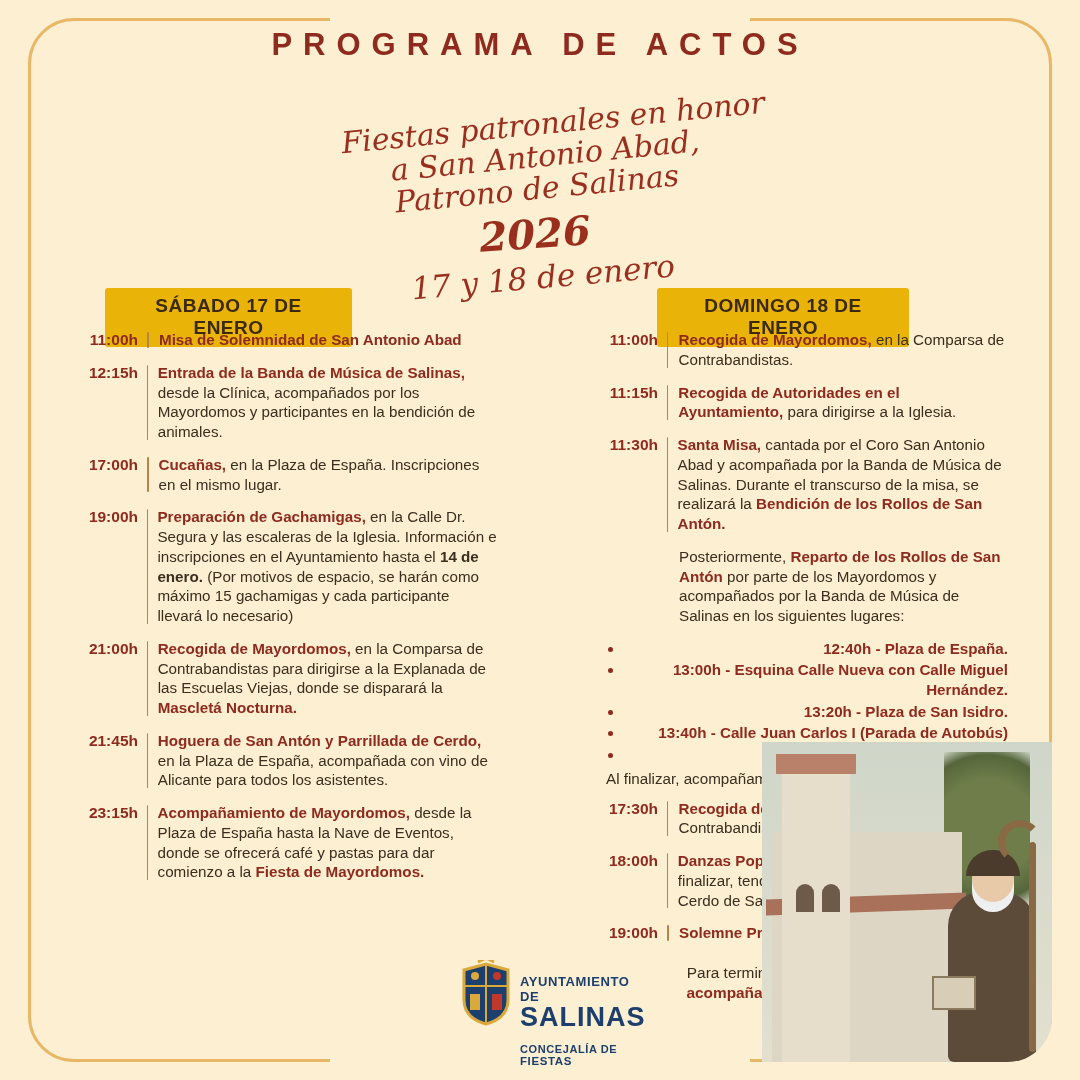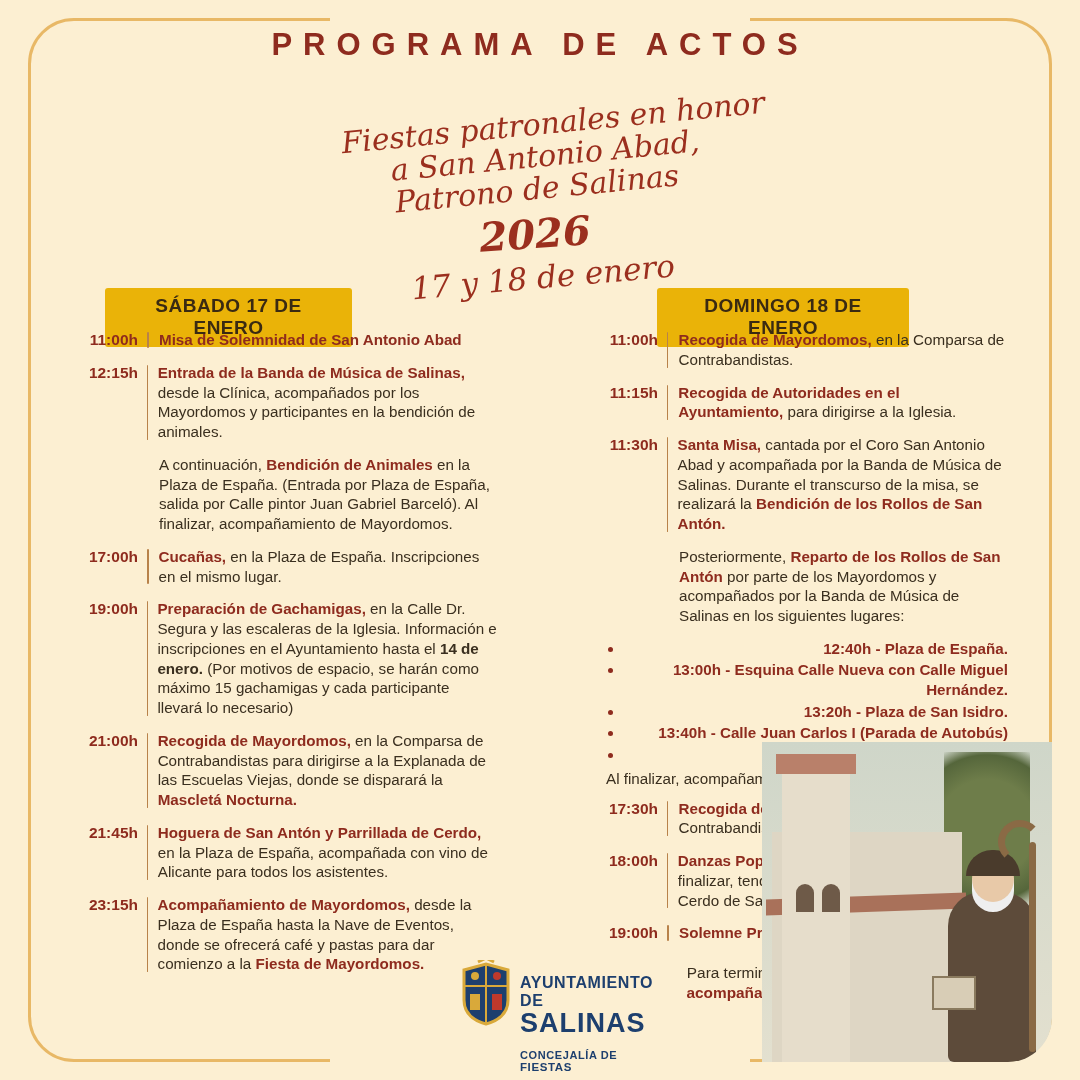--- a/index.html
+++ b/index.html
@@ -90,21 +90,21 @@
   .closing b{color:#8e2b1e;}
 
   
   .crest{
     position:absolute;left:460px;top:960px;width:180px;height:110px;
     display:flex;align-items:flex-start;gap:8px;
   }
   .shield{width:52px;height:66px;position:relative;}
   .shield svg{display:block;}
   .crest-text{padding-top:14px;}
-  .crest-text .t1{font-size:16px;letter-spacing:.6px;color:#1d3f6e;font-weight:bold;}
+  .crest-text .t1{font-size:13px;letter-spacing:.6px;color:#1d3f6e;font-weight:bold;}
   .crest-text .t2{font-size:27px;font-weight:bold;color:#1d3f6e;letter-spacing:1px;line-height:1;}
   .crest-text .t3{font-size:11px;font-weight:bold;color:#1d3f6e;letter-spacing:.6px;margin-top:12px;}
   .crest-text .t4{font-size:11.5px;font-weight:bold;color:#1d3f6e;letter-spacing:.6px;}
 
   
   .illus{
     position:absolute;right:28px;bottom:18px;width:290px;height:320px;
     overflow:hidden;border-bottom-right-radius:44px;
   }
   .sky{position:absolute;inset:0;background:linear-gradient(#cfd6c9,#e3e0cf);}
@@ -148,21 +148,20 @@
     <div class="entry">
       <div class="time">11:00h</div>
       <div class="bar"></div>
       <div class="txt"><b>Misa de Solemnidad de San Antonio Abad</b></div>
     </div>
     <div class="entry">
       <div class="time">12:15h</div>
       <div class="bar"></div>
       <div class="txt"><b>Entrada de la Banda de Música de Salinas,</b> desde la Clínica, acompañados por los Mayordomos y participantes en la bendición de animales.</div>
     </div>
-    <div class="note">A continuación, <b>Bendición de Animales</b> en la Plaza de España. (Entrada por Plaza de España, salida por Calle pintor Juan Gabriel Barceló). Al finalizar, acompañamiento de Mayordomos.</div>
     <div class="entry">
       <div class="time">17:00h</div>
       <div class="bar"></div>
       <div class="txt"><b>Cucañas,</b> en la Plaza de España. Inscripciones en el mismo lugar.</div>
     </div>
     <div class="entry">
       <div class="time">19:00h</div>
       <div class="bar"></div>
       <div class="txt"><b>Preparación de Gachamigas,</b> en la Calle Dr. Segura y las escaleras de la Iglesia. Información e inscripciones en el Ayuntamiento hasta el <span class="strongdark">14 de enero.</span> (Por motivos de espacio, se harán como máximo 15 gachamigas y cada participante llevará lo necesario)</div>
     </div>

